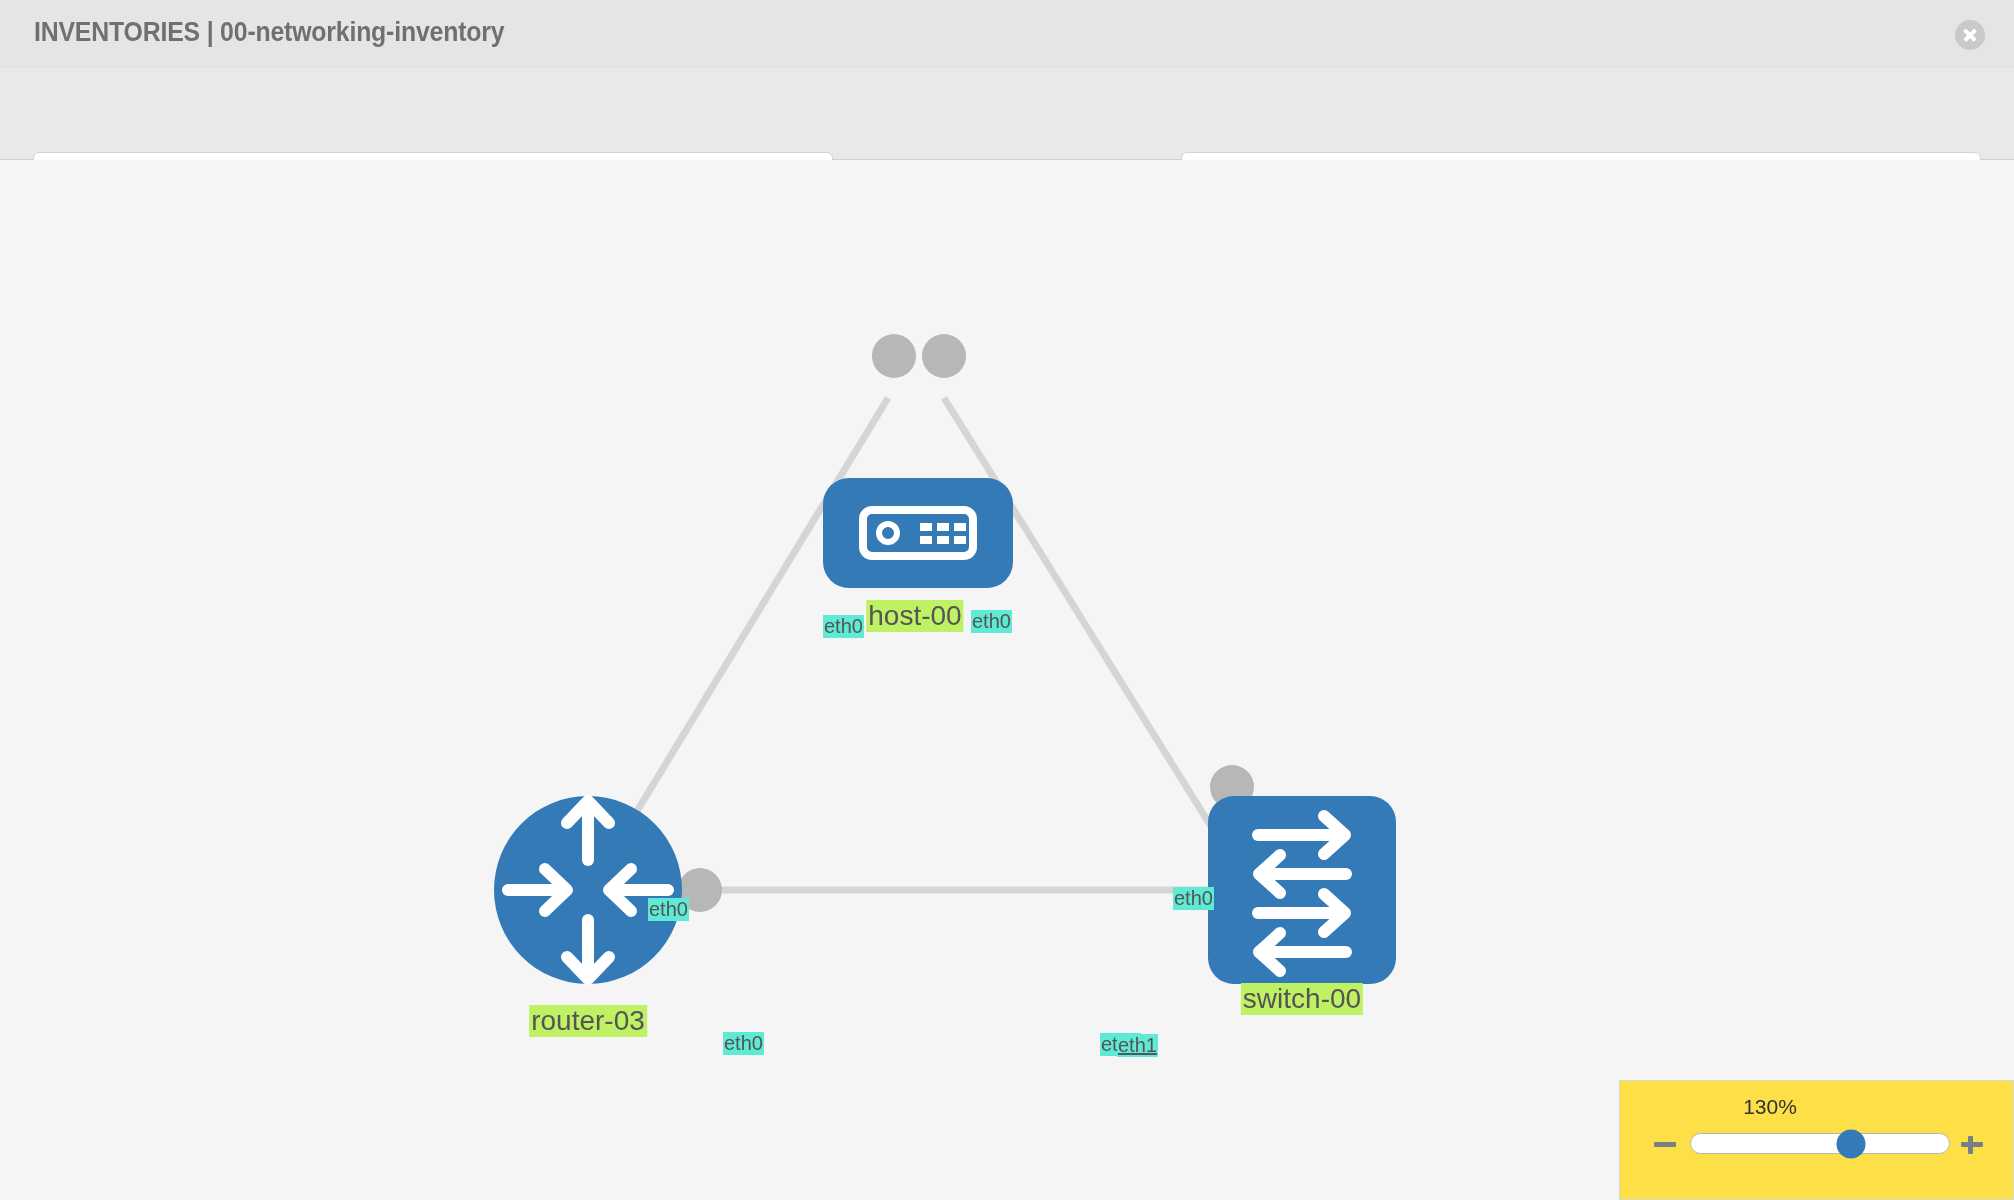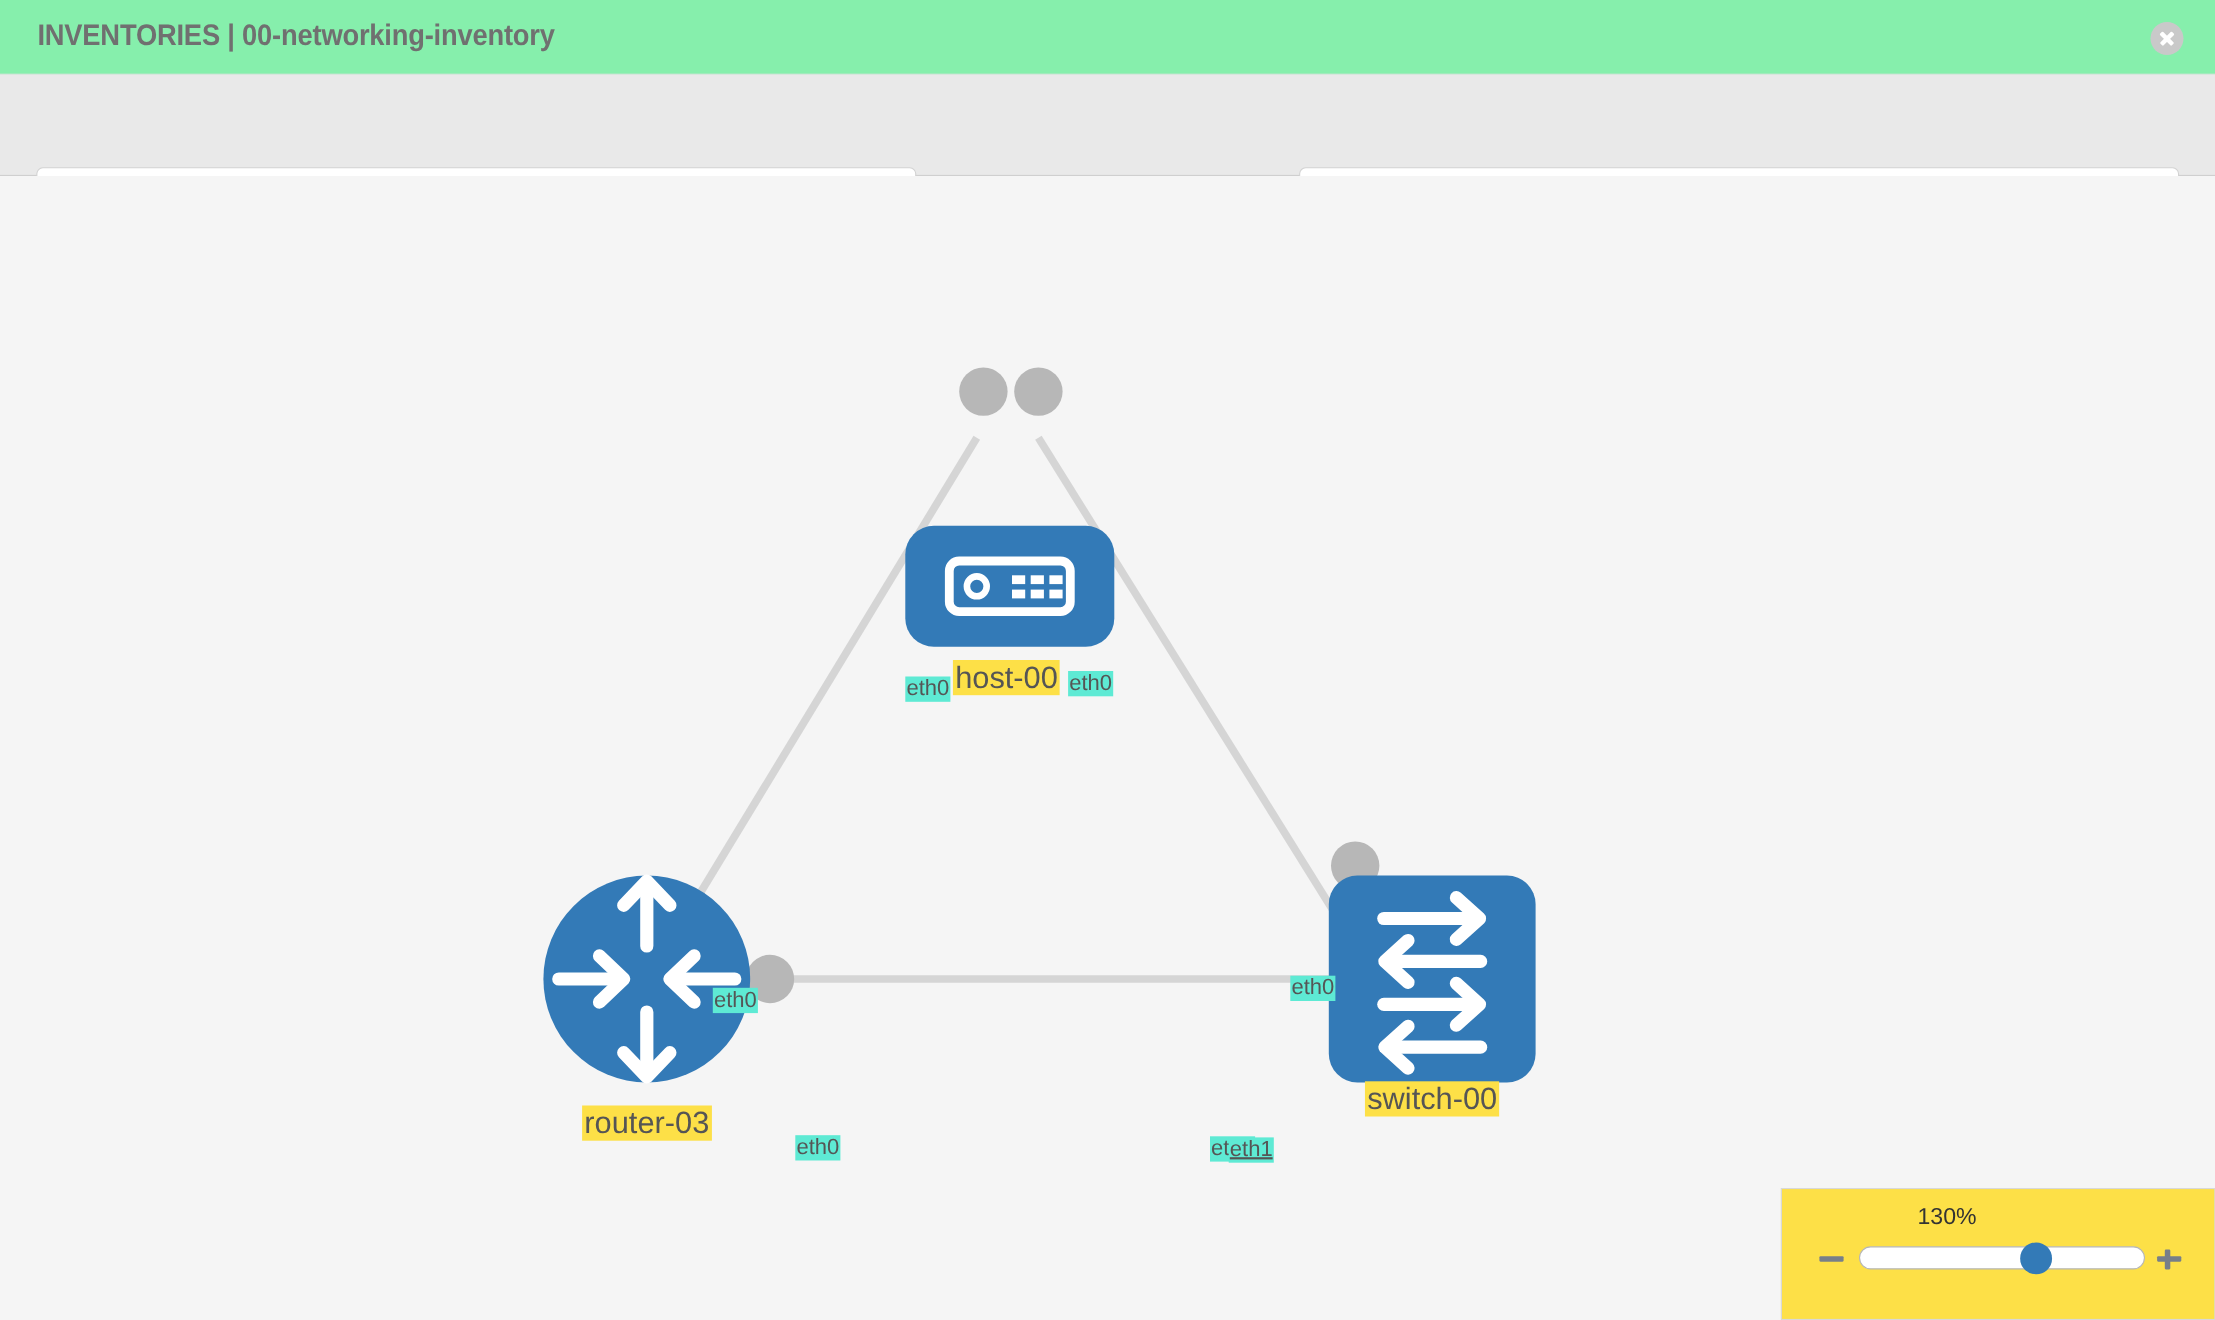--- a/index.html
+++ b/index.html
@@ -14,21 +14,21 @@
     overflow: hidden;
     position: relative;
   }
 
   
   .header {
     position: absolute;
     top: 0; left: 0;
     width: 2014px;
     height: 68px;
-    background: #86efac;
+    background: #e5e5e5;
     border-bottom: 1px solid #e2e2e2;
     box-sizing: border-box;
   }
   .page-title {
     position: absolute;
     left: 34px;
     top: 17px;
     font-family: "Liberation Sans Narrow", "Liberation Sans", sans-serif;
     font-size: 27px;
     font-weight: bold;
@@ -130,21 +130,21 @@
     width: 2014px;
     height: 1040px;
   }
 
   
   .node-label {
     position: absolute;
     font-family: "Liberation Sans", sans-serif;
     font-size: 28px;
     color: #555555;
-    background: #fde047;
+    background: #bef264;
     padding: 0 2px;
     white-space: nowrap;
     transform: translate(-50%, 0);
   }
   .iface-label {
     position: absolute;
     font-family: "Liberation Sans", sans-serif;
     font-size: 20px;
     color: #555555;
     background: #5eead4;

